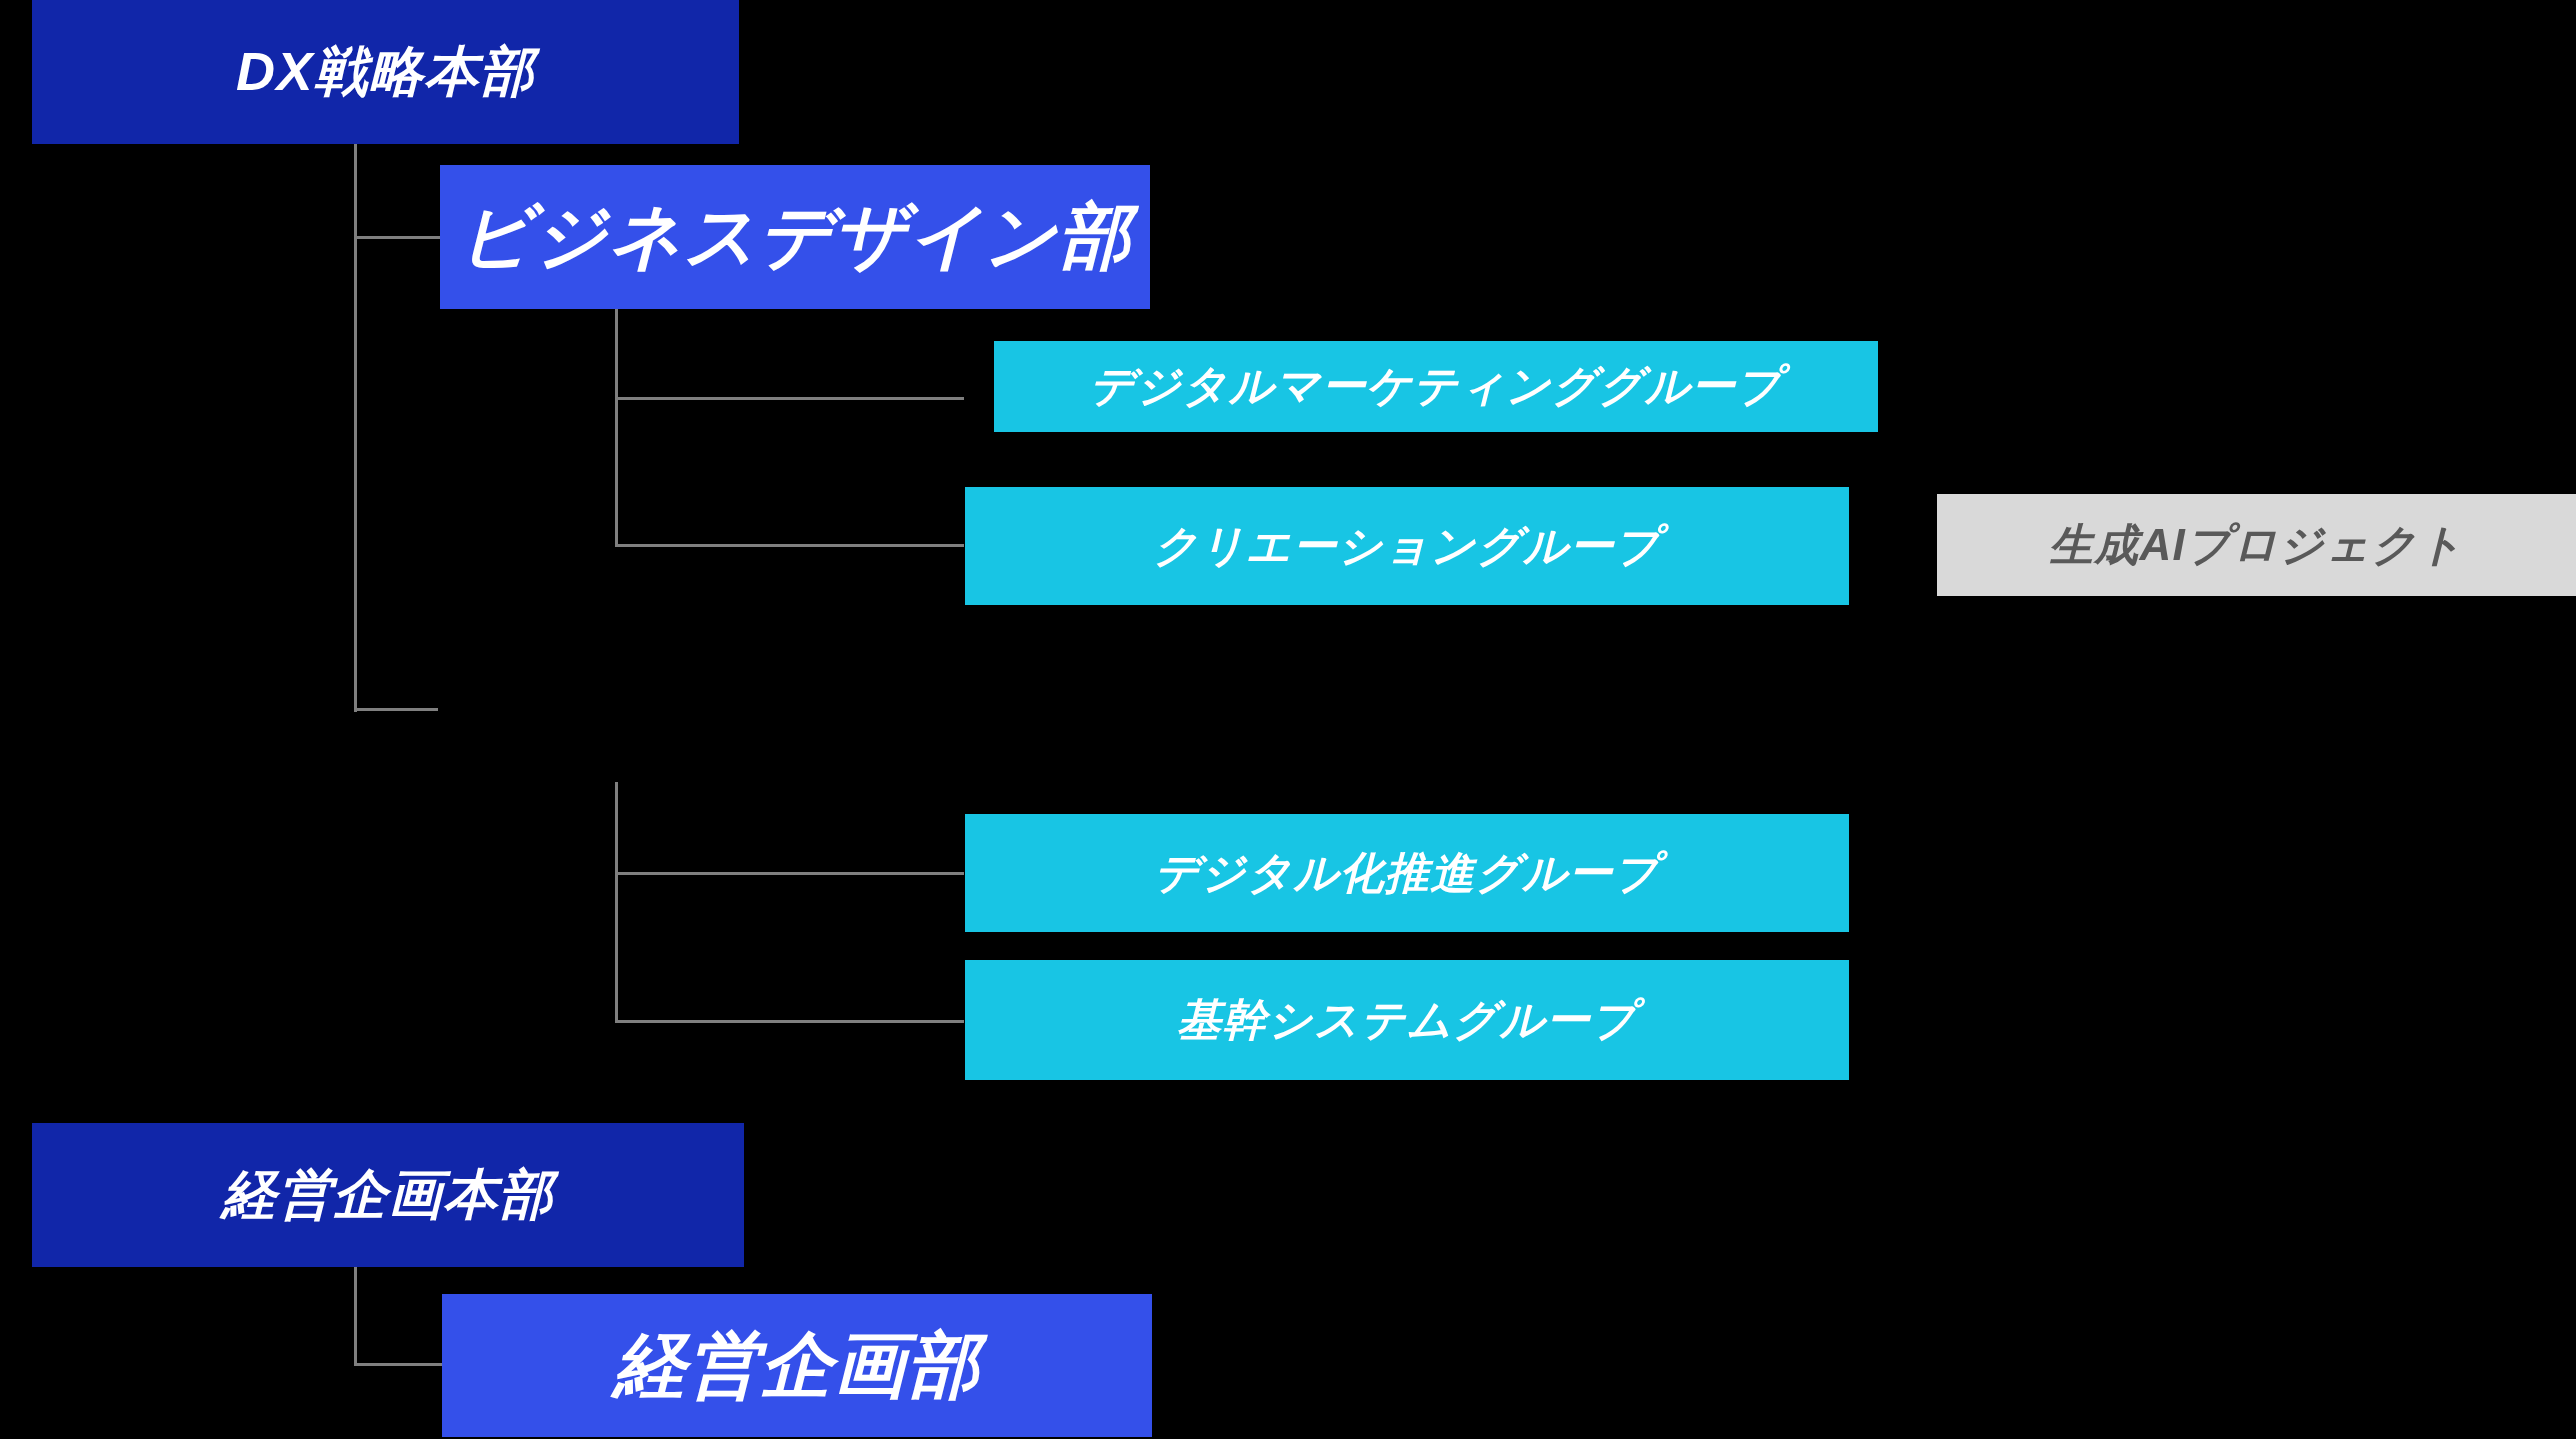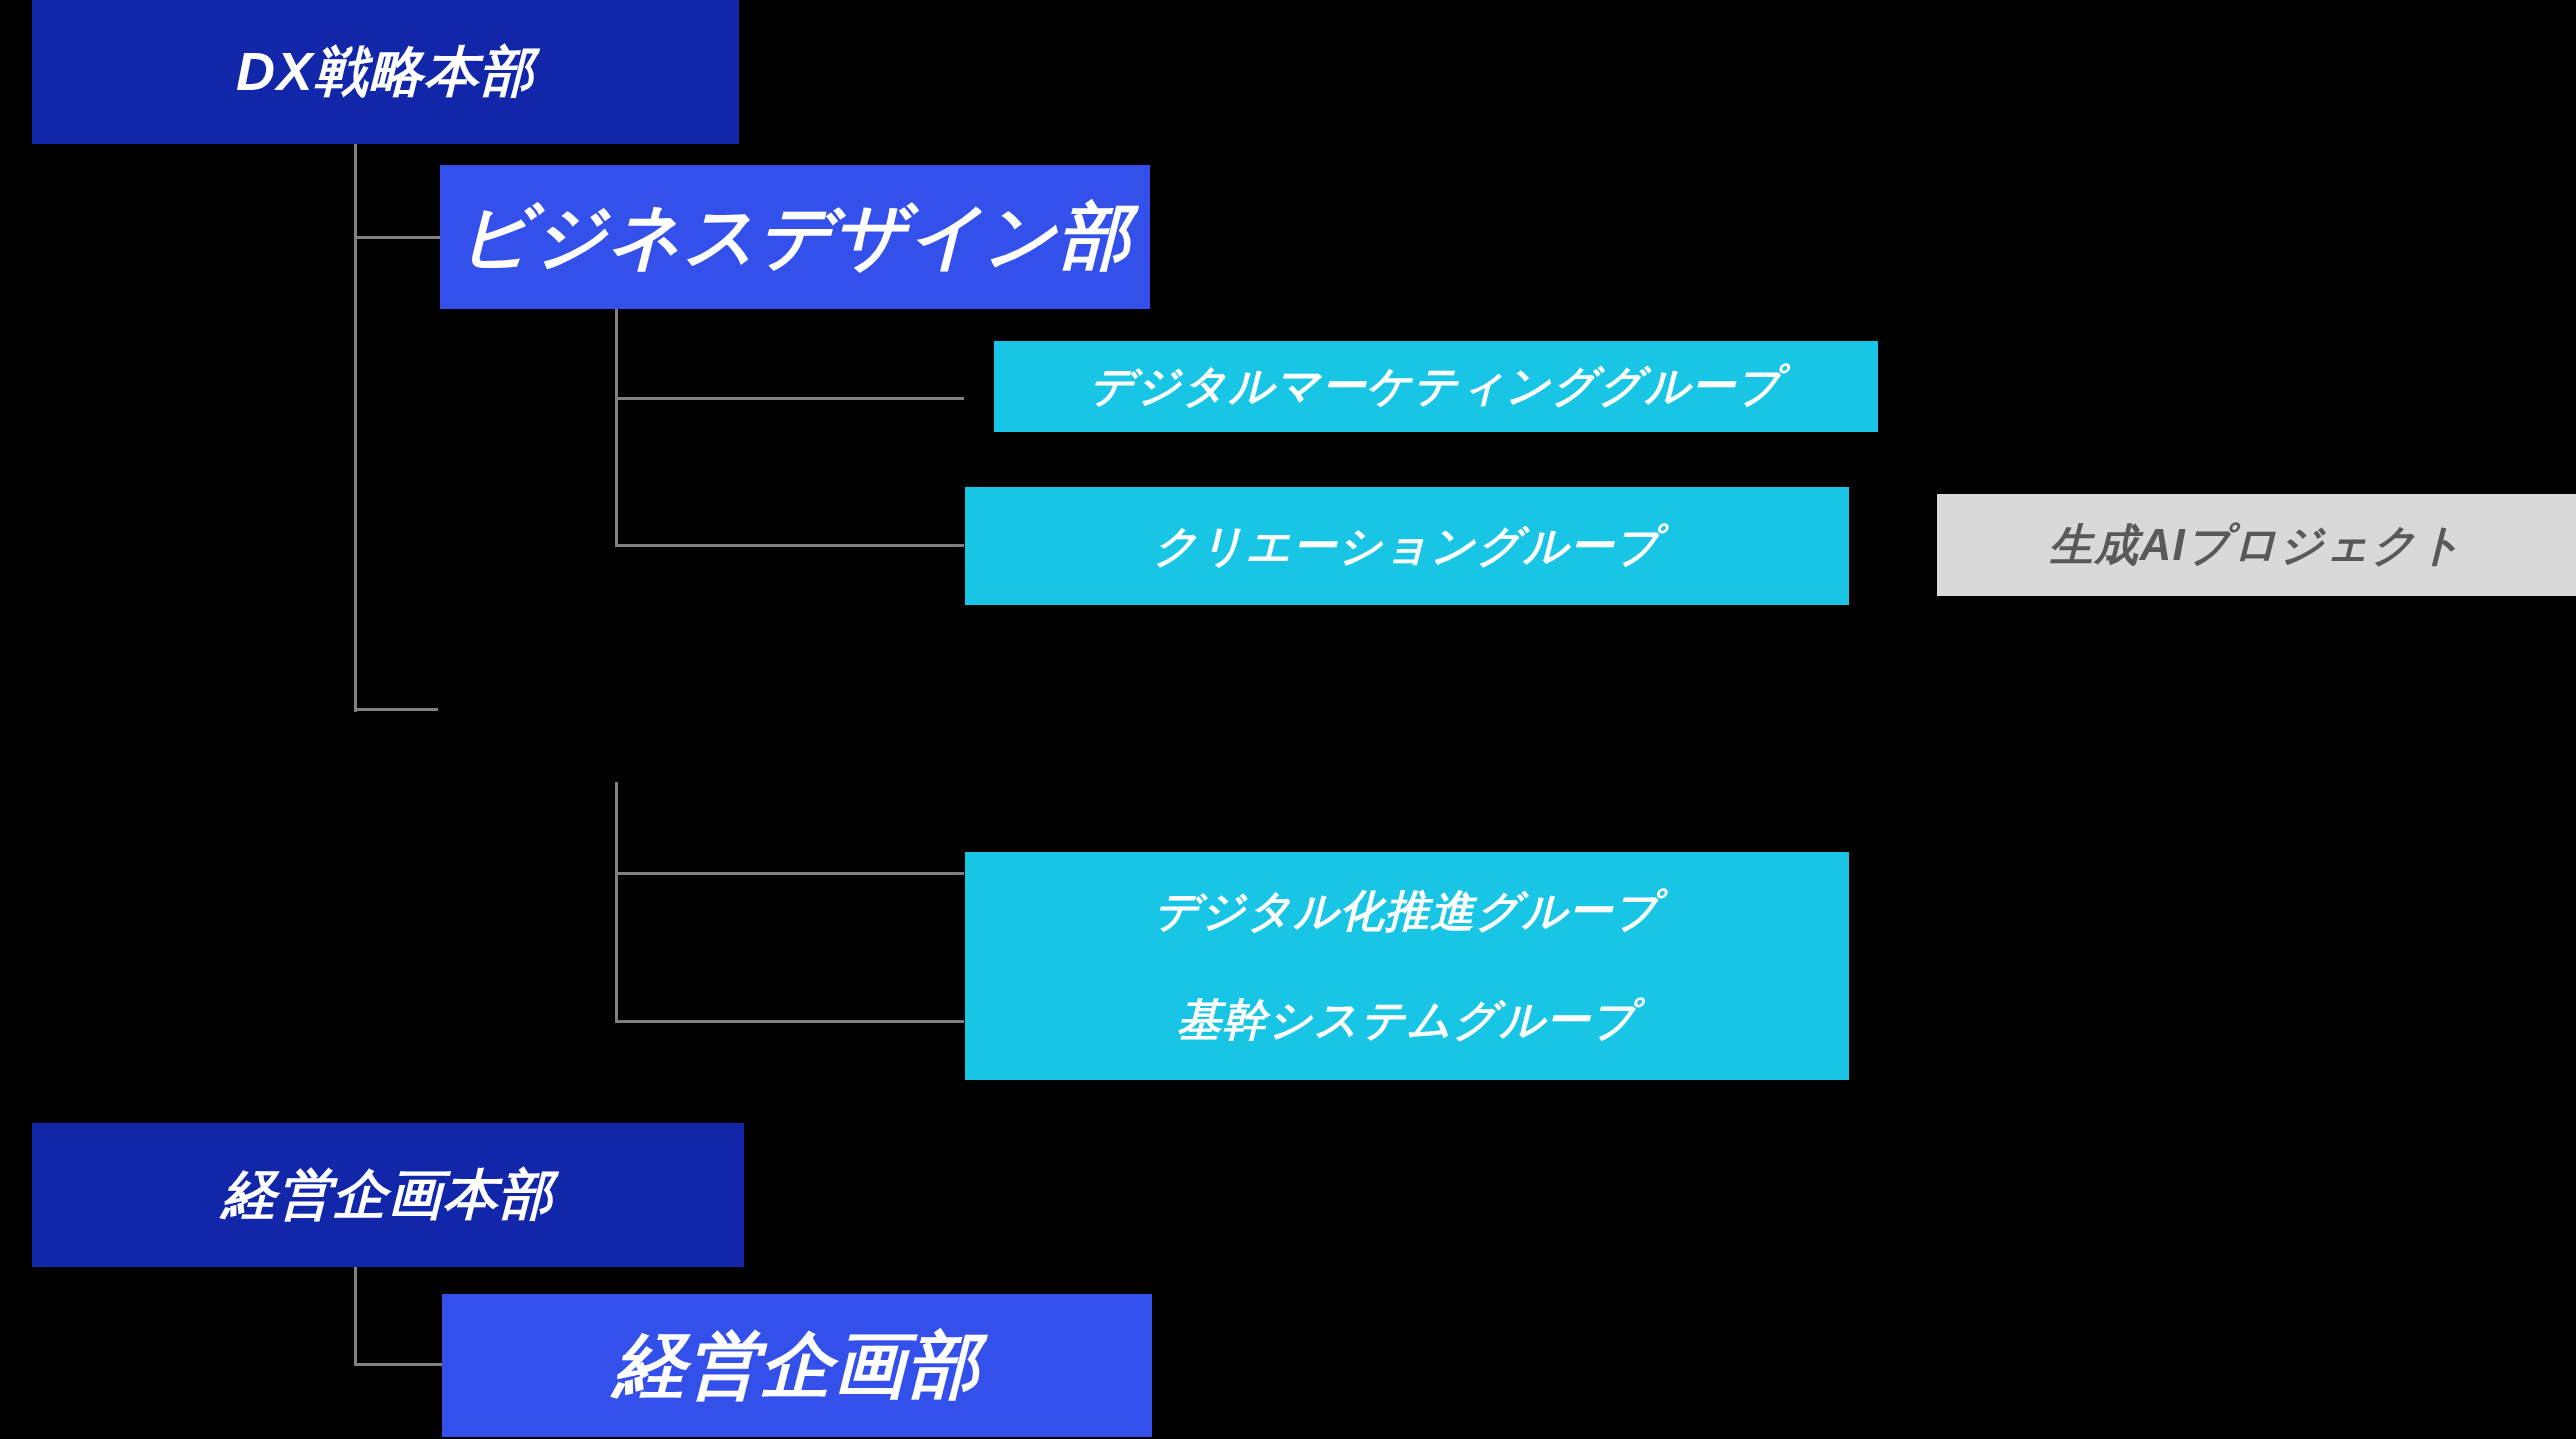--- a/index.html
+++ b/index.html
@@ -41,21 +41,21 @@
   .proj{background:var(--proj);color:var(--proj-text);font-size:44px;}
   .line{position:absolute;background:var(--line);}
 
   
   #n-dx{left:0;top:0;width:707px;height:144px;}
   #n-bd{left:440px;top:165px;width:710px;height:144px;}
   #n-dm{left:965px;top:341px;width:884px;height:91px;margin-left:29px;}
   #n-cr{left:965px;top:487px;width:884px;height:118px;text-align:right;}
   #n-ai{left:1937px;top:494px;width:639px;height:102px;}
   #n-ds{left:438px;top:638px;width:711px;height:144px;}
-  #n-dg{left:965px;top:852px;width:884px;height:118px;}
+  #n-dg{left:965px;top:814px;width:884px;height:118px;}
   #n-ks{left:965px;top:960px;width:884px;height:120px;}
   #n-kh{left:0;top:1123px;width:712px;height:144px;}
   #n-kb{left:442px;top:1294px;width:710px;height:143px;}
 
   
   #l-v1{left:354px;top:144px;width:3.3px;height:568px;}
   #l-h1{left:354px;top:236px;width:86px;height:3.3px;}
   #l-h2{left:354px;top:708px;width:84px;height:3.3px;}
   #l-v2{left:615px;top:309px;width:3.3px;height:238px;}
   #l-h3{left:615px;top:397px;width:349px;height:3.3px;}

